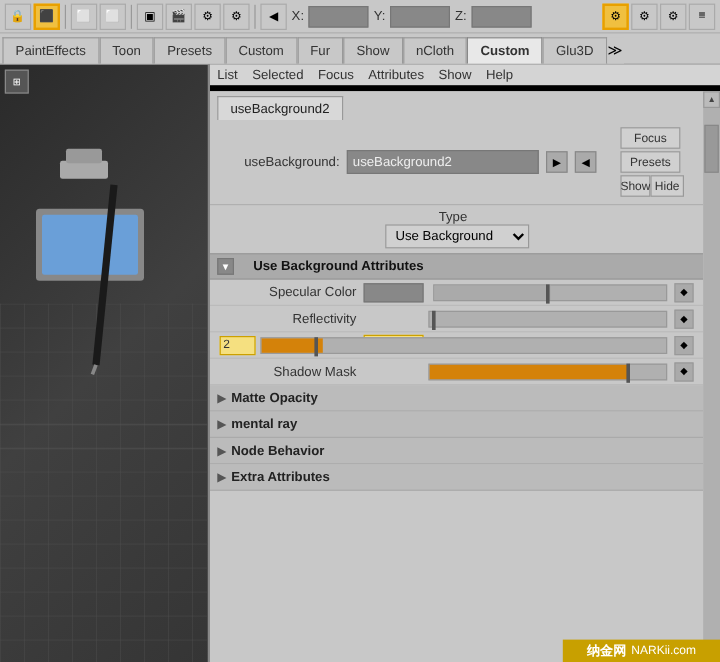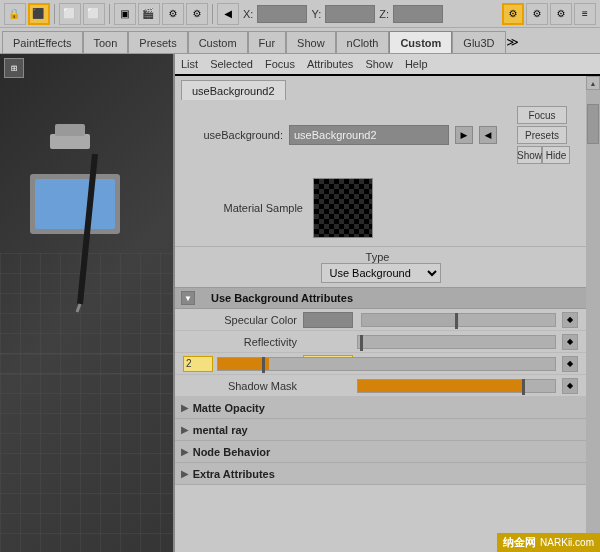--- a/index.html
+++ b/index.html
@@ -99,21 +99,21 @@
       display: flex;
       flex-direction: column;
     }
 
     
     .menu-bar {
       height: 22px;
       background: #d4d4d4;
       display: flex;
       align-items: center;
-      border-bottom: 2px solid #000000;
+      border-bottom: 5px solid #000000;
       padding: 0 6px;
       gap: 12px;
     }
     .menu-item {
       font-size: 11px; color: #333; cursor: pointer;
     }
 
     
     .right-panel-scroll {
       display: flex;
@@ -458,26 +458,20 @@
           <div class="action-btns">
             <div class="action-btn">Focus</div>
             <div class="action-btn">Presets</div>
             <div class="show-hide-row">
               <div class="action-btn" style="width:25px;">Show</div>
               <div class="action-btn" style="width:28px;">Hide</div>
             </div>
           </div>
         </div>
 
-        <div class="material-section">
-          <span class="mat-label">Material Sample</span>
-          <div class="mat-sample">
-            <div class="mat-sample-checker"></div>
-          </div>
-        </div>
 
         <div class="type-row">
           <span class="type-label">Type</span>
           <select class="type-select">
             <option>Use Background</option>
           </select>
         </div>
 
         <div class="attr-header">
           <div class="collapse-btn">▼</div>
@@ -545,16 +539,16 @@
       <div class="v-scrollbar">
         <div class="scrollbar-arrow">▲</div>
         <div class="v-scrollbar-thumb"></div>
         <div class="scrollbar-arrow" style="margin-top:auto;">▼</div>
       </div>
     </div>
 
   </div>
 </div>
 
-<div style="position:fixed;bottom:0;right:0;display:flex;align-items:center;background:#c8a000;padding:2px 6px;z-index:999;">
+<div style="position:fixed;bottom:0;right:0;display:flex;align-items:center;background:#c8a000;padding:2px 20px;z-index:999;">
   <span style="color:#fff;font-size:11px;font-weight:bold;">纳金网</span>
   <span style="color:#fff;font-size:10px;margin-left:4px;">NARKii.com</span>
 </div>
 
 </body></html>

